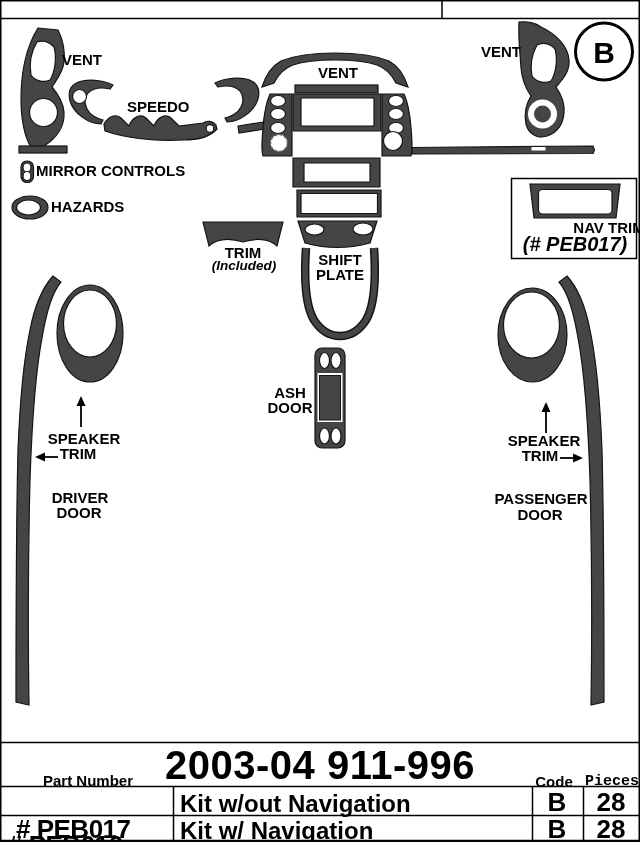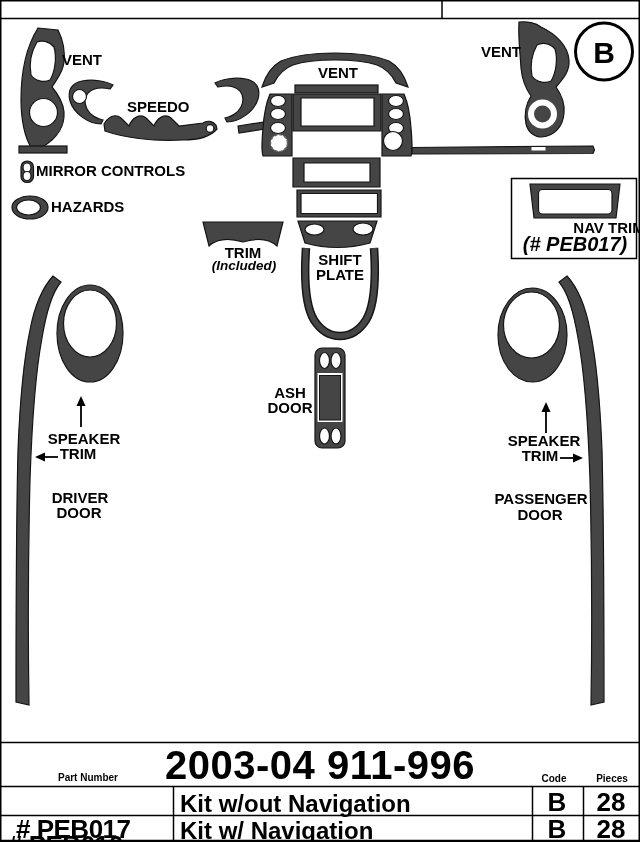--- a/index.html
+++ b/index.html
@@ -13,21 +13,21 @@
   .line { stroke:#000; stroke-width:1.5; }
   .lbl {
     position:absolute; font-weight:bold; font-size:15px; line-height:1.05;
     color:#000; white-space:nowrap; z-index:5;
   }
   .ctr { transform:translateX(-50%); }
   .ital { font-style:italic; }
   .rev { font-weight:normal; font-style:italic; font-size:14px; }
   .badge-b { font-size:30px; }
   .small-note { font-size:13.5px; }
-  .hdr-col { font-size:10px; }
+  .hdr-col { font-size:15px; }
   .cell-part { font-size:26px; letter-spacing:-0.5px; }
   .cell-desc { font-size:24px; }
   .cell-num { font-size:26px; }
   .title { font-size:40px; letter-spacing:0.5px; }
 </style>
 </head>
 <body>
 
 <div class="page">
 
@@ -203,21 +203,21 @@
   <div class="lbl ctr" style="left:80px; top:490px;">DRIVER</div>
   <div class="lbl ctr" style="left:79px; top:505px;">DOOR</div>
   <div class="lbl ctr" style="left:544px; top:433px;">SPEAKER</div>
   <div class="lbl ctr" style="left:540px; top:448px;">TRIM</div>
   <div class="lbl ctr" style="left:541px; top:491px;">PASSENGER</div>
   <div class="lbl ctr" style="left:540px; top:507px;">DOOR</div>
 
   <div class="lbl title ctr" style="left:320px; top:744px;">2003-04 911-996</div>
   <div class="lbl hdr-col ctr" style="left:88px; top:773px;">Part Number</div>
   <div class="lbl hdr-col ctr" style="left:554px; top:774px;">Code</div>
-  <div class="lbl hdr-col ctr" style="left:612px; top:774px;">Pieces</div>
+  <div class="lbl hdr-col ctr" style="left:612px; top:774px;font-family:Liberation Mono, monospace;">Pieces</div>
 
   <div>
     <div class="lbl cell-part" style="left:8px; top:789px;margin-top:43px;"># PEB016</div>
     <div class="lbl cell-desc" style="left:180px; top:791px;">Kit w/out Navigation</div>
     <div class="lbl cell-num ctr" style="left:557px; top:789px;">B</div>
     <div class="lbl cell-num ctr" style="left:611px; top:789px;">28</div>
   </div>
   <div>
     <div class="lbl cell-part" style="left:16px; top:816px;"># PEB017</div>
     <div class="lbl cell-desc" style="left:180px; top:818px;text-align:right;">Kit w/ Navigation</div>

